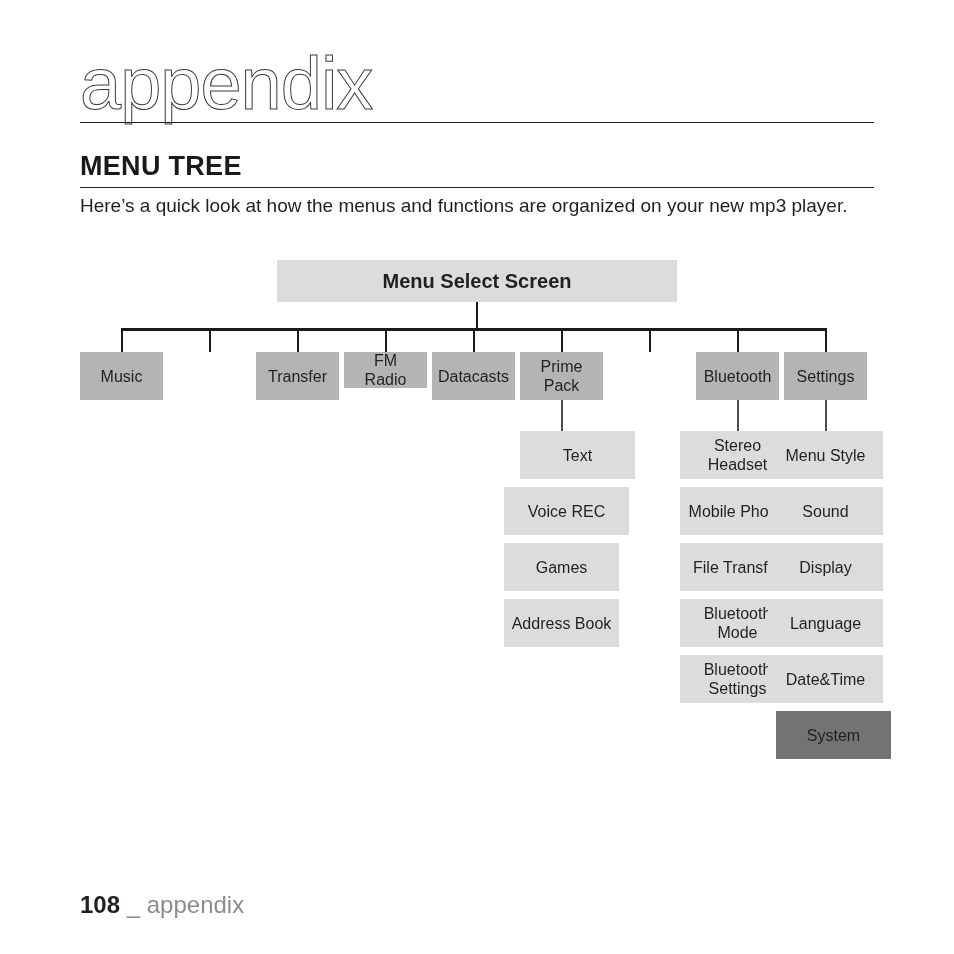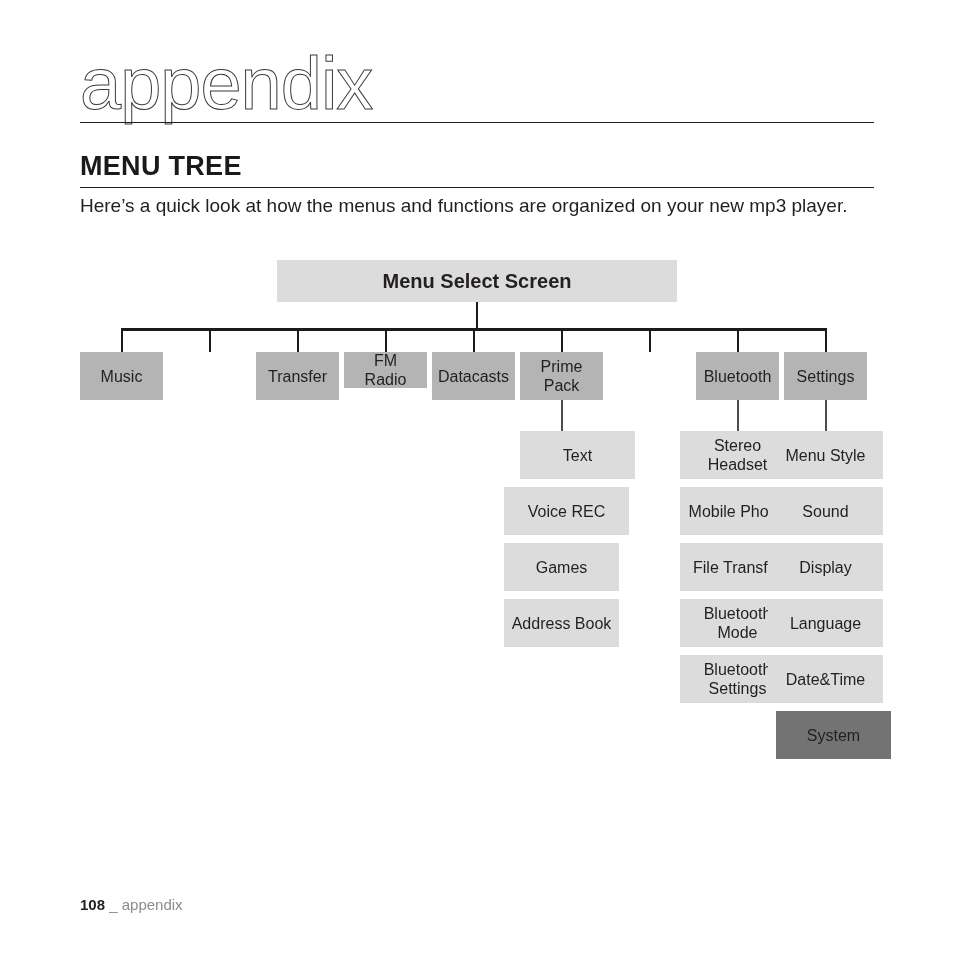--- a/index.html
+++ b/index.html
@@ -105,21 +105,21 @@
   .line {
     position: absolute;
     background: #4d4d4d;
   }
 
   
   #footer {
     position: absolute;
     left: 80px;
     top: 893px;
-    font-size: 15px;
+    font-size: 24px;
     line-height: 24px;
     white-space: nowrap;
   }
   #footer .pg {
     font-weight: bold;
     color: #231f20;
   }
   #footer .lbl {
     color: #8c8c8c;
     font-weight: normal;

